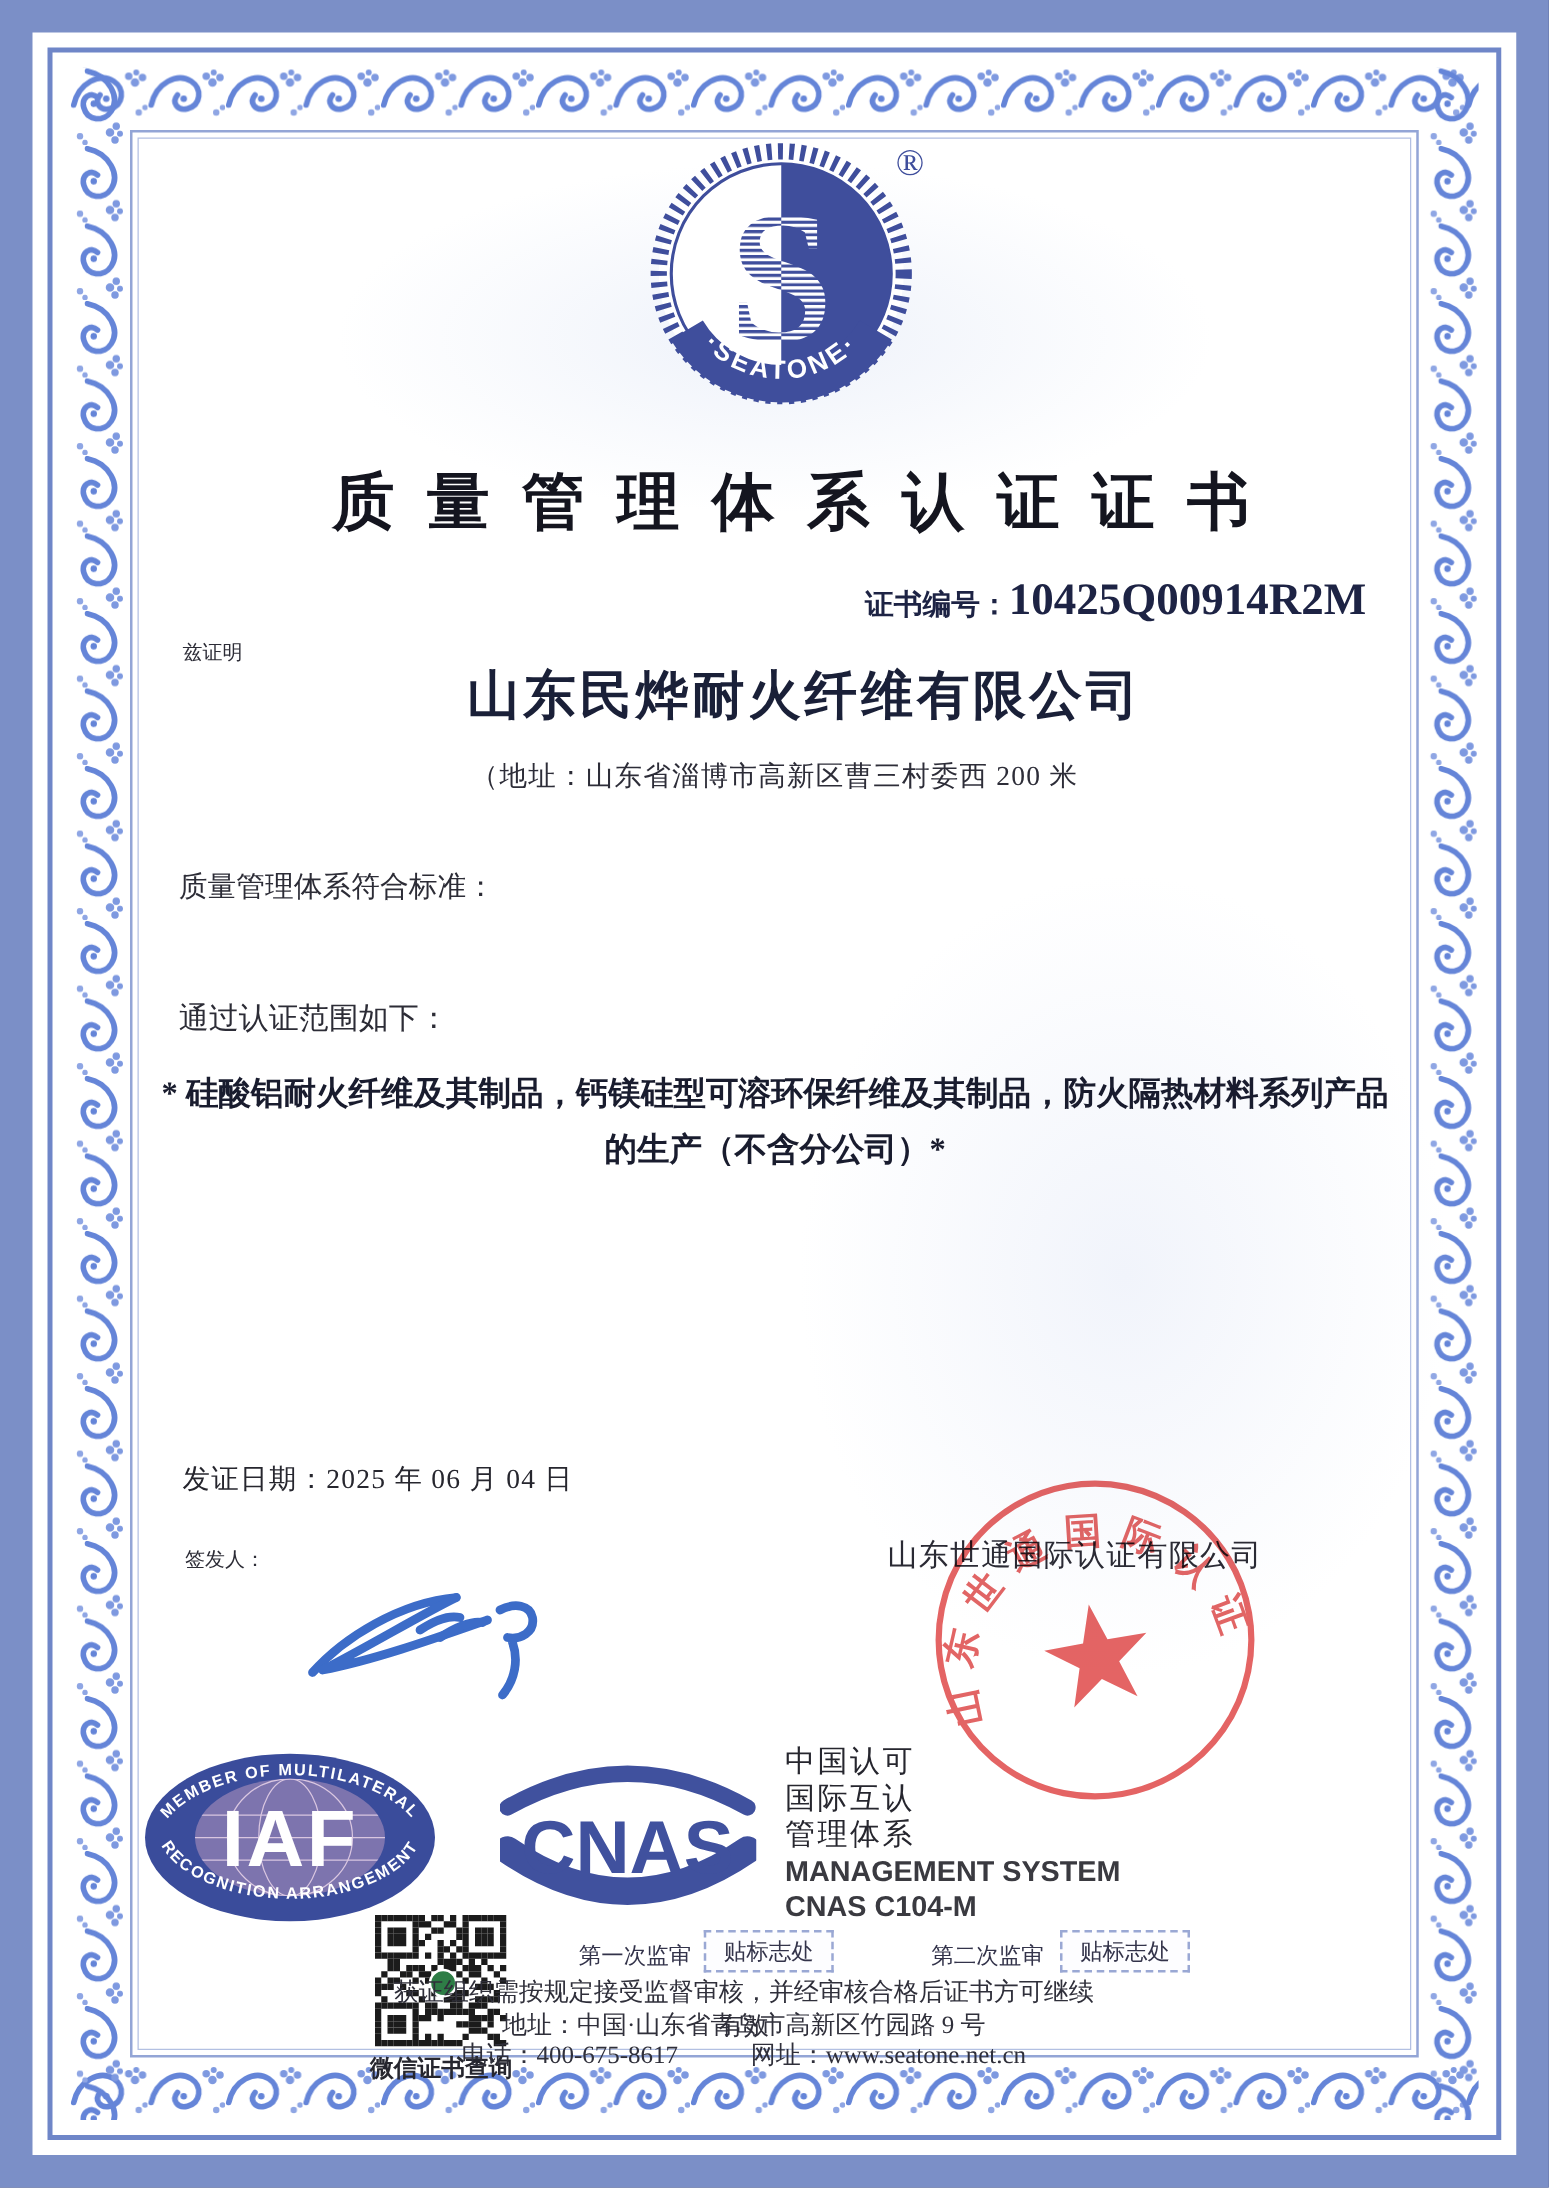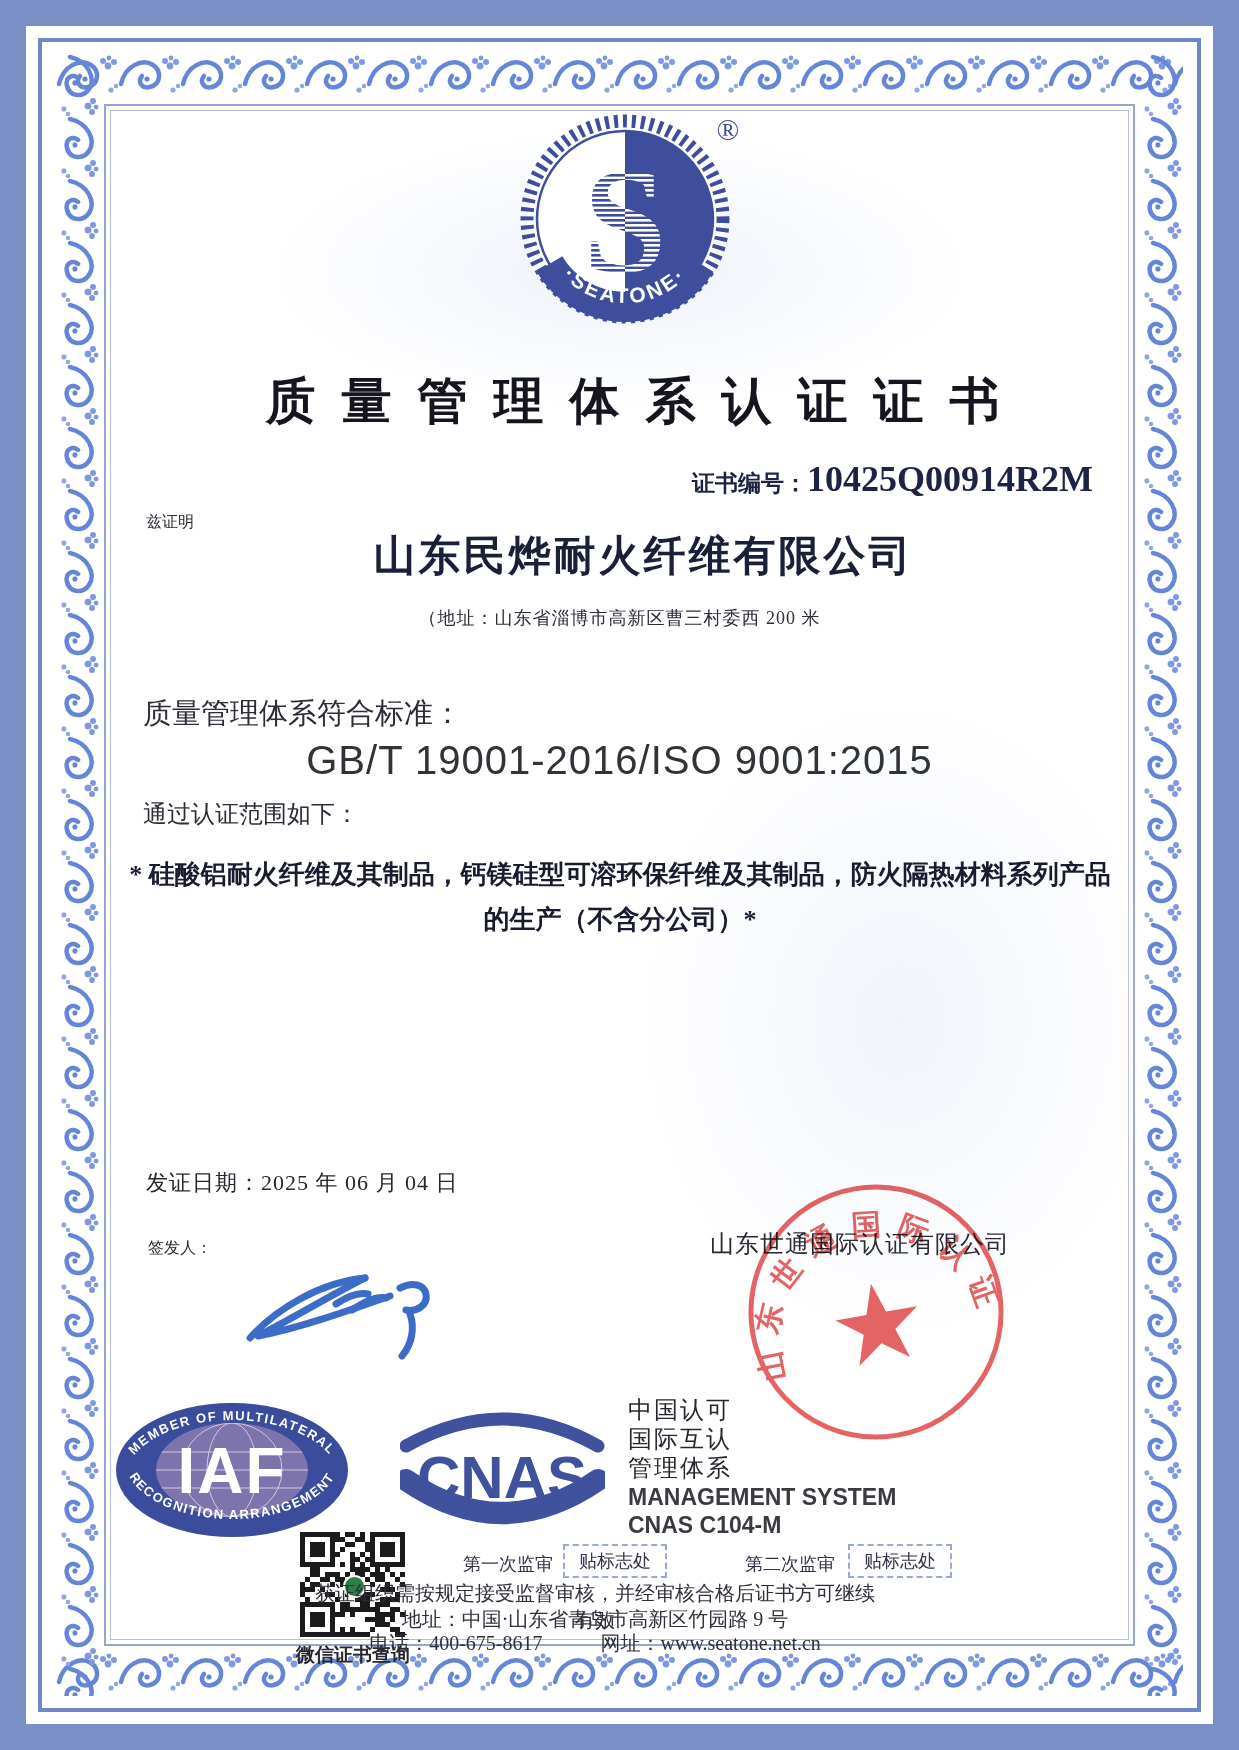--- a/index.html
+++ b/index.html
@@ -12,21 +12,21 @@
   .line3{position:absolute;inset:110px;border:1px solid #B3C0E2;}
   .strip{position:absolute;}
   .wm{position:absolute;border-radius:50%;pointer-events:none;}
   .t{position:absolute;white-space:nowrap;}
   .center{left:110px;width:1019px;text-align:center;}
   .title{font-size:50px;font-weight:bold;letter-spacing:.52em;padding-left:.52em;color:#14151f;}
   .certno{font-size:23px;font-weight:bold;color:#1d2344;}
   .certno b{font-size:36px;font-family:"Liberation Serif",serif;}
   .small-label{font-size:16px;color:#2c2c36;}
   .company{font-size:42px;font-weight:600;letter-spacing:3px;color:#1a2038;margin-left:24px;}
-  .addr{font-size:18px;color:#2d2d38;letter-spacing:1px;}
+  .addr{font-size:22px;color:#2d2d38;letter-spacing:1px;}
   .std{font-size:40px;font-family:"Liberation Sans","DejaVu Sans",sans-serif;color:#303338;letter-spacing:1px;}
   .scope{position:absolute;left:120px;width:1000px;text-align:center;font-size:26px;font-weight:bold;
          line-height:45px;color:#191c2e;white-space:normal;}
   .fine{position:absolute;left:146px;width:952px;font-size:21px;line-height:51px;text-align:justify;
         color:#2e2e36;white-space:normal;letter-spacing:.5px;}
   .daterow{font-size:22px;color:#26262e;letter-spacing:1px;}
   .issuer{font-size:24px;color:#2a2a34;letter-spacing:1px;}
   .cnas-cn{font-size:24px;color:#26262e;line-height:29px;letter-spacing:2px;}
   .cnas-en{font-size:23px;font-weight:bold;font-family:"Liberation Sans","DejaVu Sans",sans-serif;
            color:#3a3a40;line-height:28px;}
@@ -128,22 +128,21 @@
 
   <div class="t center title" style="top:368px">质量管理体系认证证书</div>
   <div class="t certno" style="top:458px;right:146px">
     <span>证书编号：</span><b>10425Q00914R2M</b>
   </div>
 
   <div class="t small-label" style="top:512px;left:146px">兹证明</div>
   <div class="t center company" style="top:528px">山东民烨耐火纤维有限公司</div>
   <div class="t center addr" style="top:606px">（地址：山东省淄博市高新区曹三村委西 200 米</div>
 
-  <div class="t small-label" style="top:694px;left:143px;font-size:29px">质量管理体系符合标准：</div>
-  <div class="t center std" style="top:738px">GB/T 19001-2016/ISO 9001:2015</div>
+  <div class="t small-label" style="top:694px;left:143px;font-size:23px">质量管理体系符合标准：</div>
   <div class="t small-label" style="top:798px;left:143px;font-size:24px">通过认证范围如下：</div>
   <div class="scope" style="top:852px">* 硅酸铝耐火纤维及其制品，钙镁硅型可溶环保纤维及其制品，防火隔热材料系列产品的生产（不含分公司）*</div>
 
 
   <div class="t daterow" style="top:1168px;left:146px">
     <span>发证日期：</span><span>2025 年 06 月 04 日</span>
   </div>
 
   <div class="t small-label" style="top:1238px;left:148px">签发人：</div>
   <div class="t issuer" style="top:1228px;left:640px;width:440px;text-align:center">山东世通国际认证有限公司</div>

